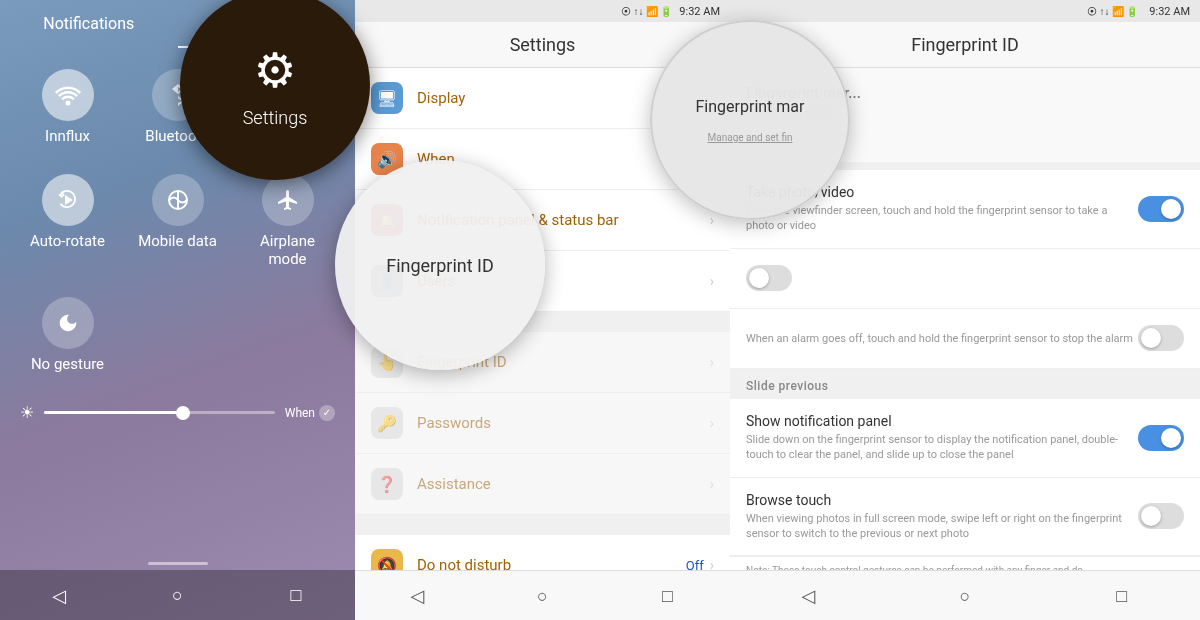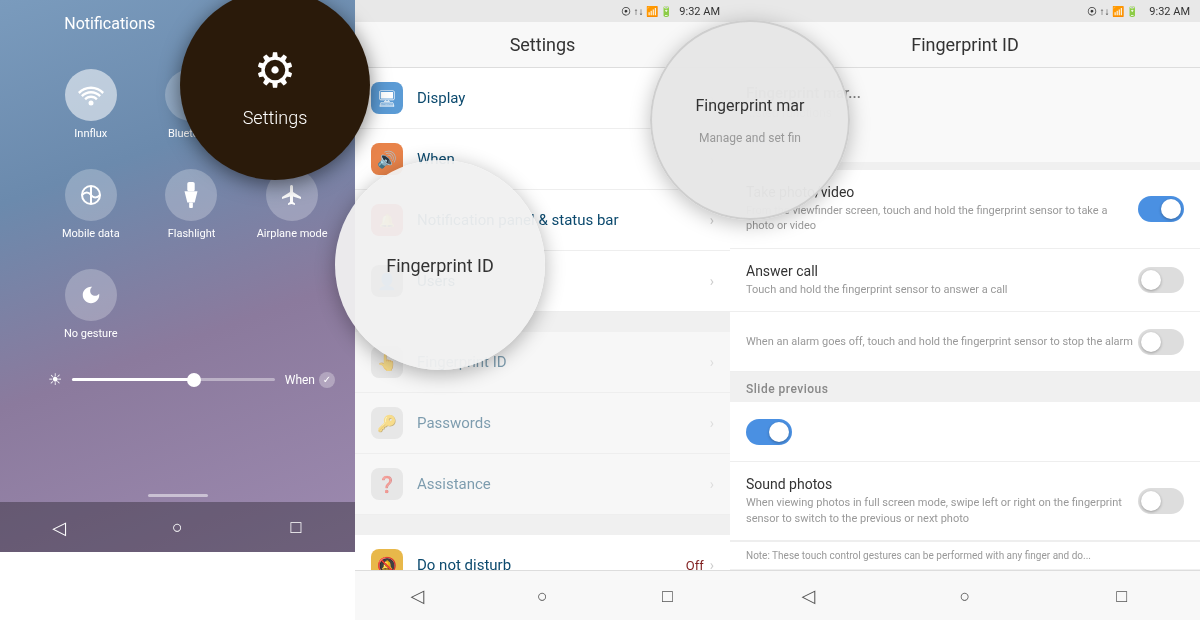--- a/index.html
+++ b/index.html
@@ -7,25 +7,24 @@
       width: 1200px;
       height: 620px;
       display: flex;
       font-family: 'Roboto', Arial, sans-serif;
       overflow: hidden;
     }
 
     
     .panel1 {
       width: 355px;
-      height: 552px;
+      height: 620px;
       background: linear-gradient(160deg, #7a9bbd 0%, #6b8aad 30%, #8b7a9d 60%, #9d8ab0 100%);
       position: relative;
       flex-shrink: 0;
-      padding-left: 28px;
     }
 
     .panel1-tabs {
       display: flex;
       height: 47px;
       align-items: center;
     }
 
     .panel1-tab {
       flex: 1;
@@ -68,21 +67,21 @@
       font-size: 22px;
       color: white;
     }
 
     .quick-icon-circle.active {
       background: rgba(255,255,255,0.55);
     }
 
     .quick-icon-label {
       color: white;
-      font-size: 11px;
+      font-size: 15px;
       text-align: center;
     }
 
     .brightness-row {
       display: flex;
       align-items: center;
       padding: 8px 20px;
       gap: 10px;
     }
 
@@ -262,26 +261,26 @@
       display: flex;
       align-items: center;
       justify-content: center;
       font-size: 16px;
       flex-shrink: 0;
     }
 
     .settings-item-text {
       flex: 1;
       font-size: 15px;
-      color: #0c4a6e;
+      color: #a16207;
     }
 
     .settings-item-value {
       font-size: 13px;
-      color: #7f1d1d;
+      color: #1d4ed8;
       margin-right: 6px;
     }
 
     .settings-item-arrow {
       color: #ccc;
       font-size: 14px;
     }
 
     .settings-section-gap {
       height: 20px;
@@ -508,22 +507,23 @@
     }
 
     .fp-magnifier-title {
       font-size: 16px;
       color: #333;
       font-weight: 400;
       margin-bottom: 16px;
     }
 
     .fp-magnifier-sub {
-      font-size: 12px;
+      font-size: 10px;
       color: #999;
+      text-decoration: underline;
     }
 
     .panel3-wrapper {
       position: relative;
       flex: 1;
       display: flex;
       flex-direction: column;
     }
 
     .status-icons {
@@ -577,43 +577,42 @@
         </svg>
       </div>
       <span class="quick-icon-label">Bluetooth</span>
     </div>
 
     <div class="quick-icon-item">
       <div class="quick-icon-circle"></div>
       <span class="quick-icon-label"></span>
     </div>
 
+    <div class="quick-icon-item">
+      <div class="quick-icon-circle active">
+        <svg width="24" height="24" viewBox="0 0 24 24" fill="white">
+          <path d="M4.5 6.5L2 4 0.5 5.5 4 9l3.5-3.5L6 4 3.5 6.5C4.8 3.9 7.2 2 10 2c4.4 0 8 3.6 8 8s-3.6 8-8 8c-2.8 0-5.2-1.4-6.7-3.5L2 16c1.8 2.5 4.7 4 8 4 5.5 0 10-4.5 10-10S15.5 0 10 0C7 0 4.3 1.4 2.5 3.5L4.5 6.5z" transform="translate(2,2) scale(0.9)"></path>
+          <polygon points="8,7 8,17 16,12" fill="white" transform="translate(1,0)"></polygon>
+        </svg>
+      </div>
+      <span class="quick-icon-label">Auto-rotate</span>
+    </div>
 
     <div class="quick-icon-item">
       <div class="quick-icon-circle">
         <svg width="22" height="22" viewBox="0 0 22 22" fill="none" stroke="white" stroke-width="2">
           <circle cx="11" cy="11" r="9"></circle>
           <line x1="11" y1="2" x2="11" y2="20"></line>
           <path d="M2 11 Q 7 6, 11 11 Q 15 16, 20 11"></path>
         </svg>
       </div>
       <span class="quick-icon-label">Mobile data</span>
     </div>
 
 
-    <div class="quick-icon-item">
-      <div class="quick-icon-circle">
-        <svg width="20" height="26" viewBox="0 0 20 28" fill="white">
-          <rect x="6" y="0" width="8" height="10" rx="2"></rect>
-          <polygon points="3,10 17,10 14,22 6,22"></polygon>
-          <rect x="8" y="22" width="4" height="6" rx="1"></rect>
-        </svg>
-      </div>
-      <span class="quick-icon-label">Flashlight</span>
-    </div>
 
     <div class="quick-icon-item">
       <div class="quick-icon-circle">
         <svg width="24" height="24" viewBox="0 0 24 24" fill="white">
           <path d="M21 16v-2l-8-5V3.5c0-.83-.67-1.5-1.5-1.5S10 2.67 10 3.5V9l-8 5v2l8-2.5V19l-2 1.5V22l3.5-1 3.5 1v-1.5L13 19v-5.5l8 2.5z"></path>
         </svg>
       </div>
       <span class="quick-icon-label">Airplane mode</span>
     </div>
 
@@ -752,49 +751,49 @@
         <div class="panel3-item-info">
           <div class="panel3-item-title">Take photo/video</div>
           <div class="panel3-item-desc">From the viewfinder screen, touch and hold the fingerprint sensor to take a photo or video</div>
         </div>
         <div class="toggle-switch on">
           <div class="toggle-thumb"></div>
         </div>
       </div>
 
       <div class="panel3-item-row">
-        <div class="panel3-item-info">
-          <div class="panel3-item-title">Answer call</div>
-          <div class="panel3-item-desc">Touch and hold the fingerprint sensor to answer a call</div>
-        </div>
         <div class="toggle-switch off">
           <div class="toggle-thumb"></div>
         </div>
       </div>
 
       <div class="panel3-item-row">
         <div class="panel3-item-info">
           <div class="panel3-item-desc">When an alarm goes off, touch and hold the fingerprint sensor to stop the alarm</div>
         </div>
         <div class="toggle-switch off">
           <div class="toggle-thumb"></div>
         </div>
       </div>
 
       <div class="section-header-label">Slide previous</div>
 
       <div class="panel3-item-row">
+        <div class="panel3-item-info">
+          <div class="panel3-item-title">Show notification panel</div>
+          <div class="panel3-item-desc">Slide down on the fingerprint sensor to display the notification panel, double-touch to clear the panel, and slide up to close the panel</div>
+        </div>
         <div class="toggle-switch on">
           <div class="toggle-thumb"></div>
         </div>
       </div>
 
       <div class="panel3-item-row">
         <div class="panel3-item-info">
-          <div class="panel3-item-title">Sound photos</div>
+          <div class="panel3-item-title">Browse touch</div>
           <div class="panel3-item-desc">When viewing photos in full screen mode, swipe left or right on the fingerprint sensor to switch to the previous or next photo</div>
         </div>
         <div class="toggle-switch off">
           <div class="toggle-thumb"></div>
         </div>
       </div>
 
       <div class="note-text">Note: These touch control gestures can be performed with any finger and do...</div>
     </div>
 

